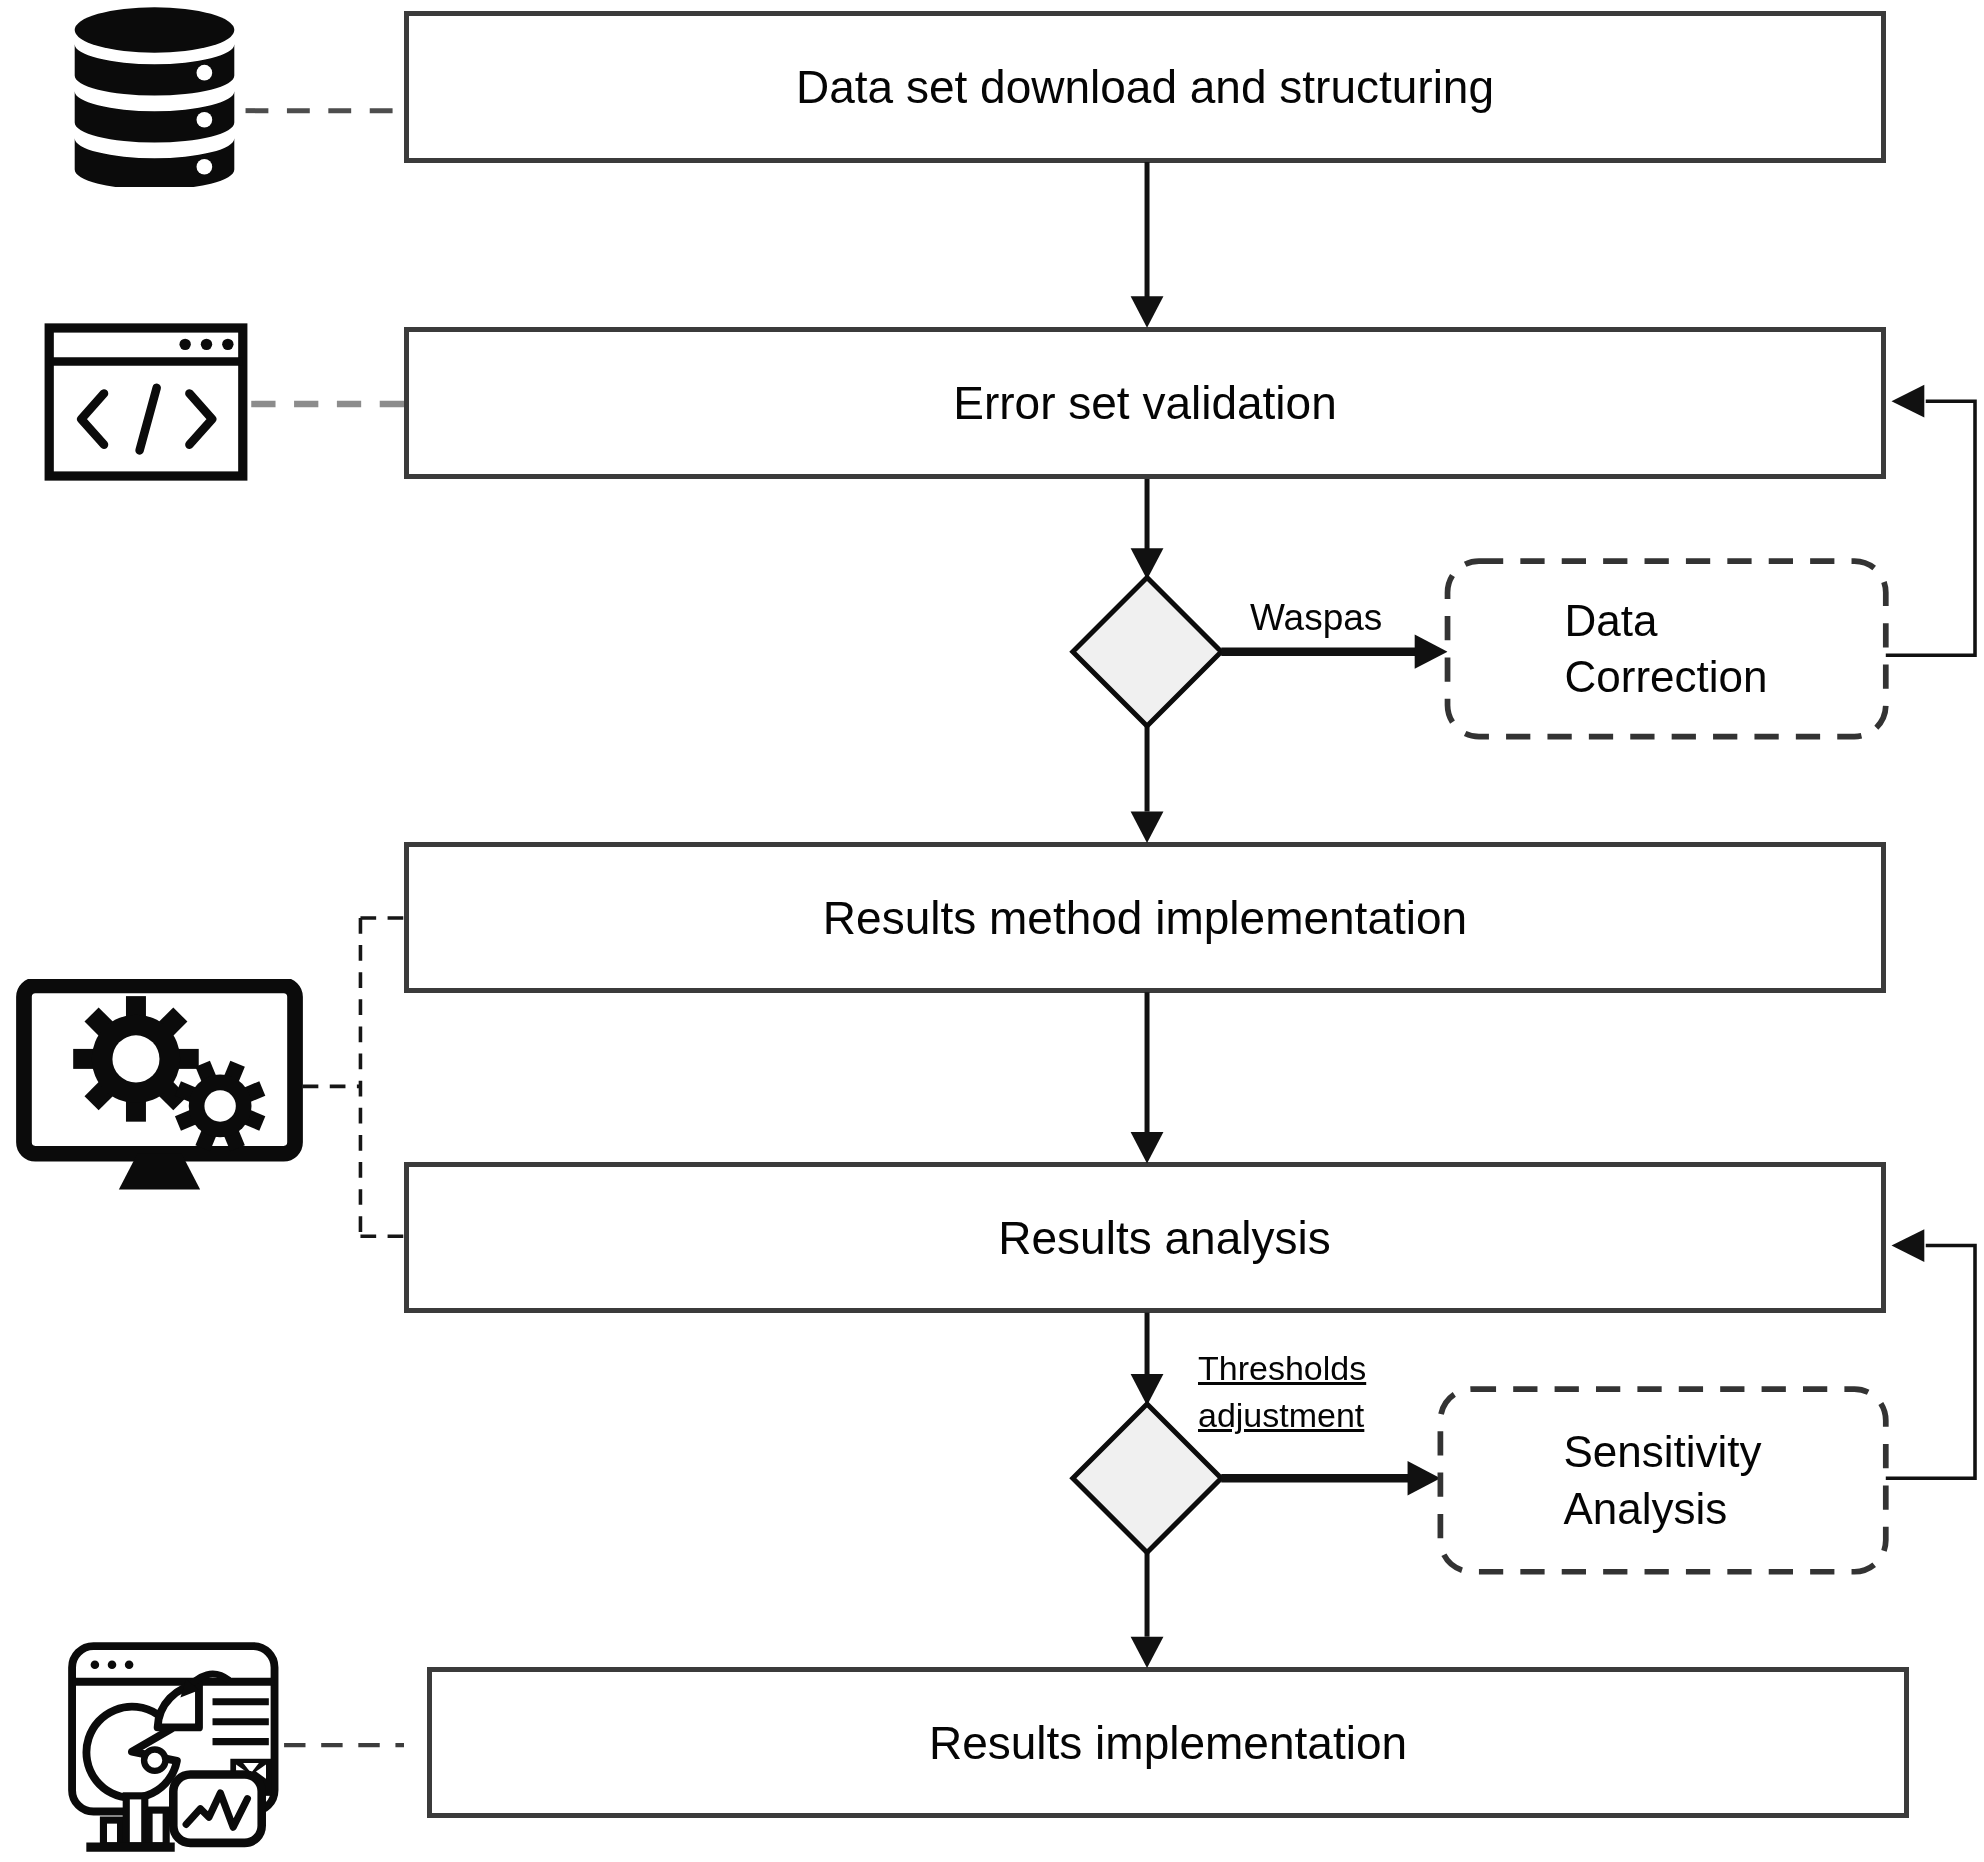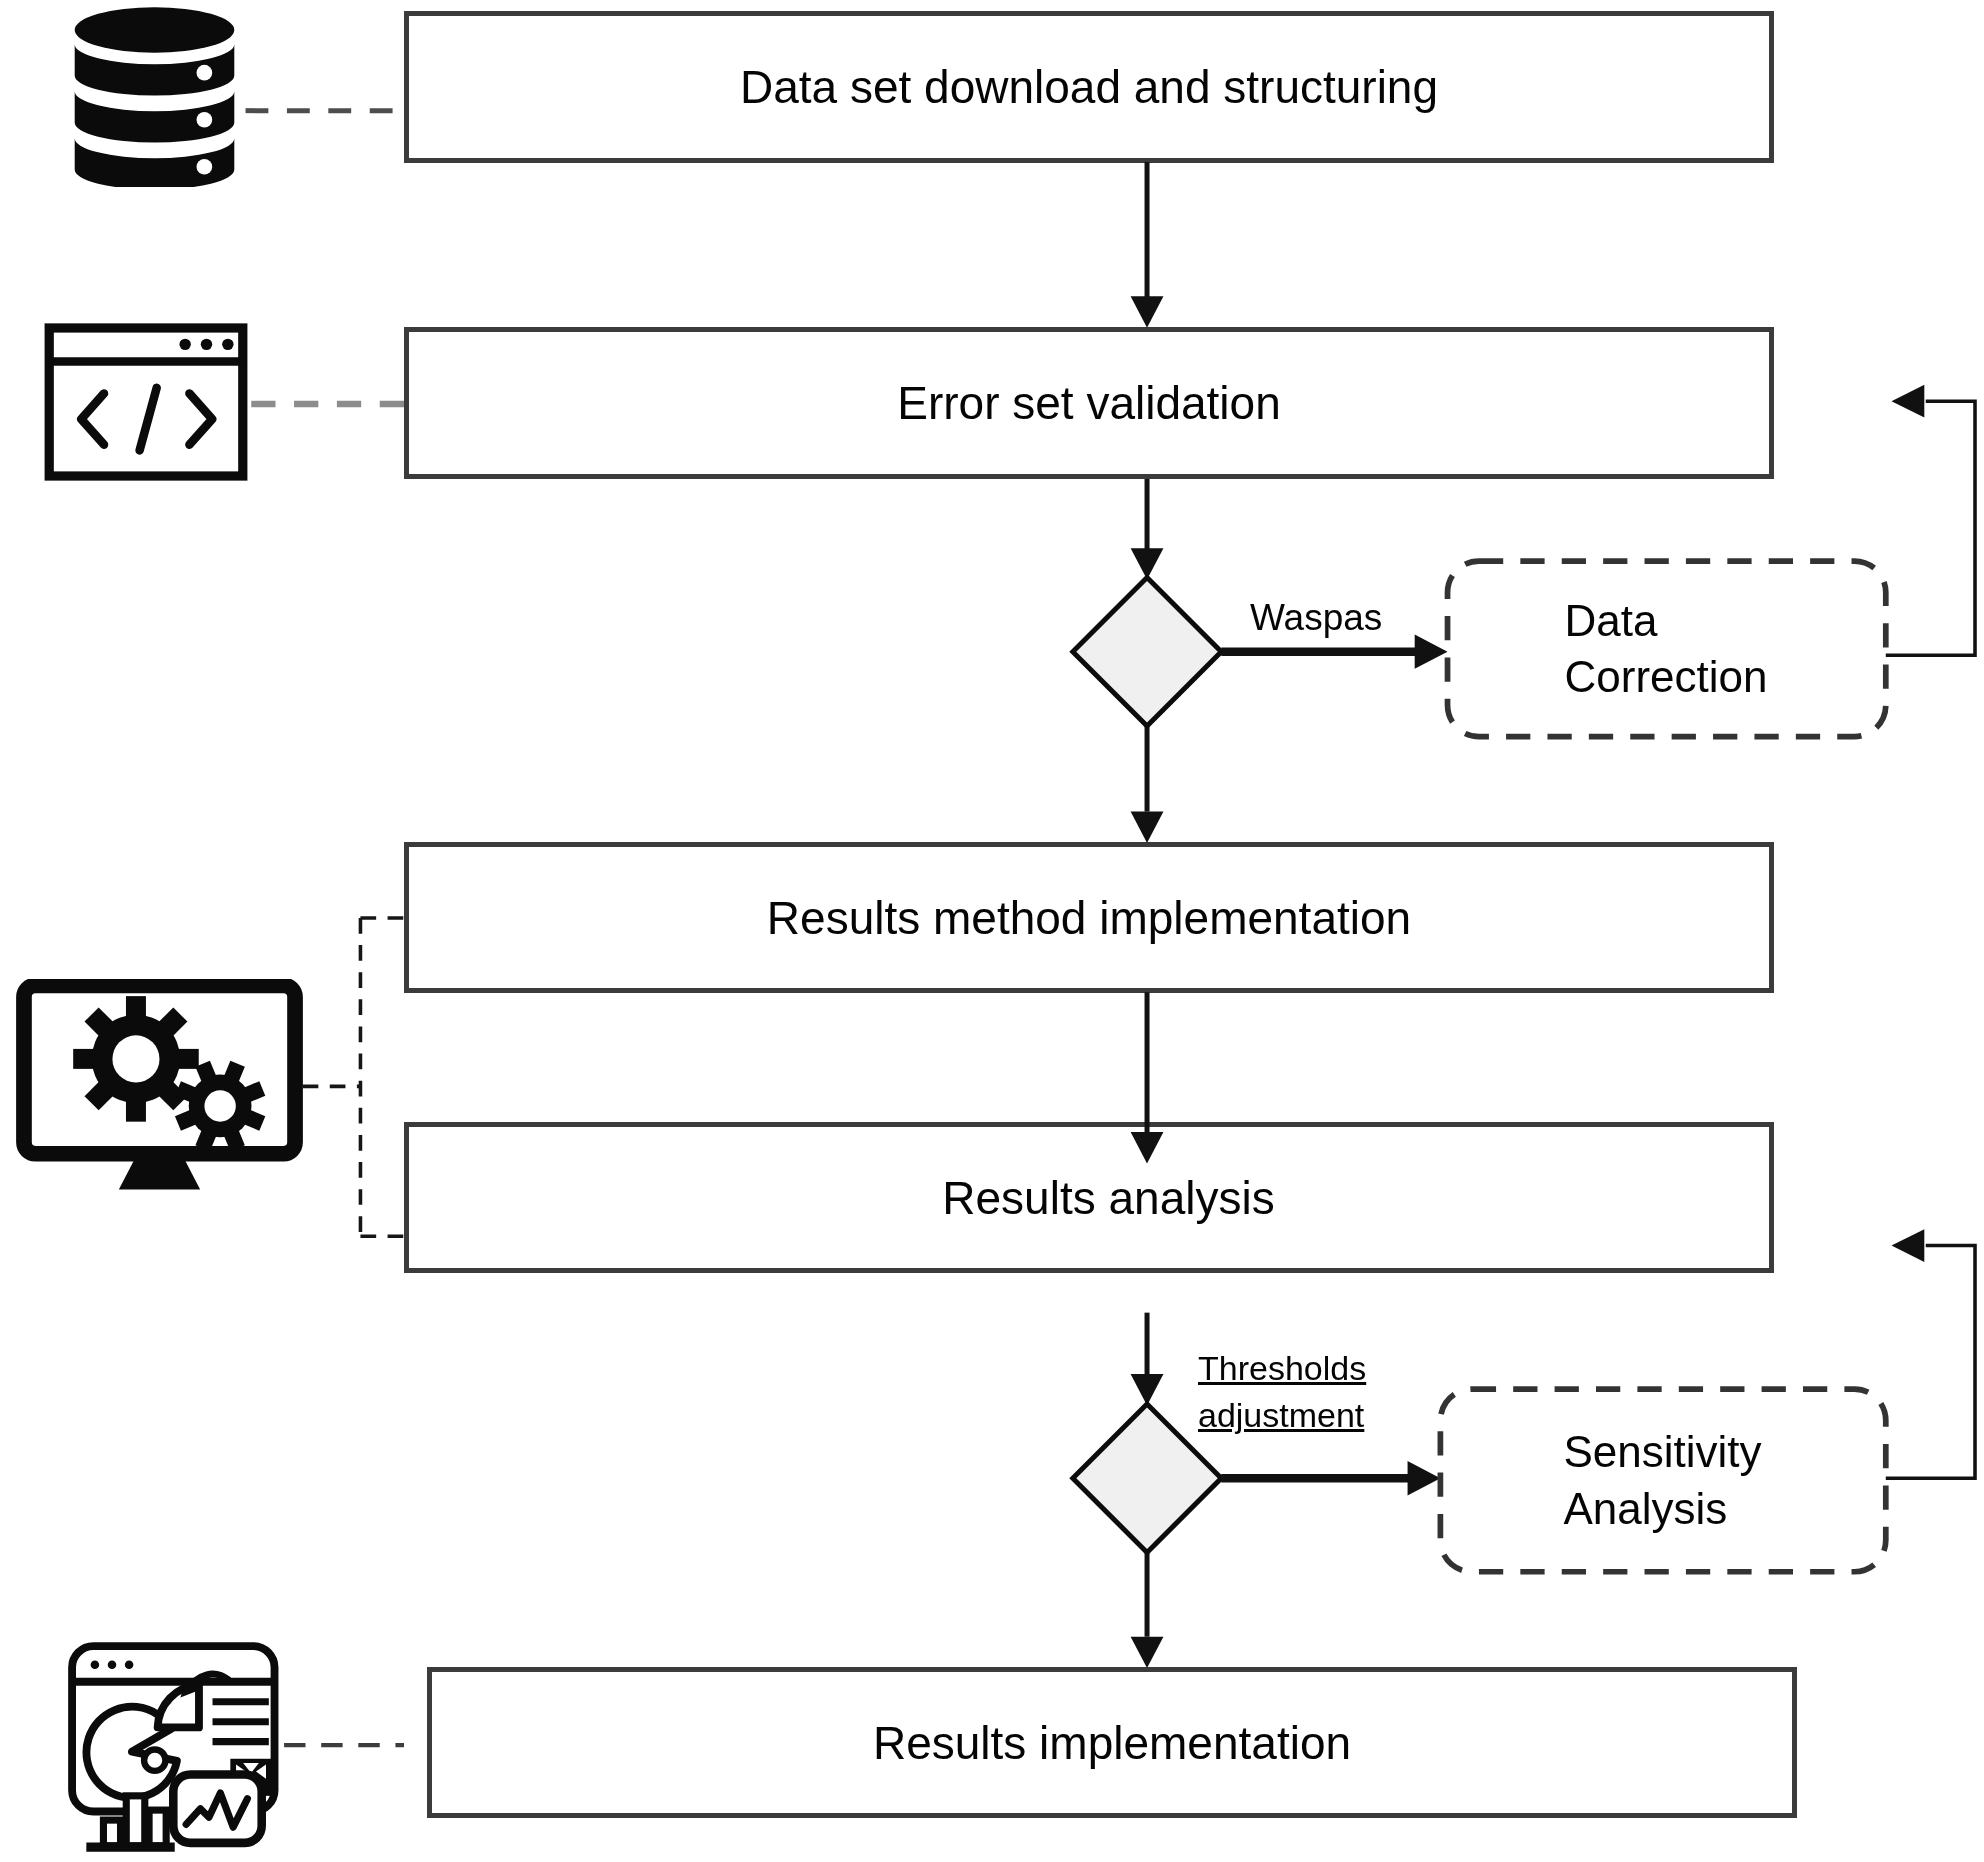--- a/index.html
+++ b/index.html
@@ -5,21 +5,21 @@
   html,body{margin:0;padding:0;background:#fff;}
   #canvas{
     position:relative;
     width:1985px;height:1863px;
     background:var(--background,#fff);
     font-family:"Liberation Sans", sans-serif;
     color:var(--text,#050505);
   }
   .process-box{
     position:absolute;
-    left:404px;width:1370px;
+    left:404px;width:1482px;
     box-sizing:border-box;
     border:5.7px solid var(--box_border,#3b3b3b);
     background:#fff;
     display:flex;align-items:center;justify-content:center;
     font-size:46px;
     text-align:center;
     z-index:1;
   }
   .icon-wrap{position:absolute;z-index:1;}
   #overlay{
@@ -45,21 +45,21 @@
 <body>
 
 <div id="canvas">
 
   <div class="process-box" style="top:10.7px;height:152px;">Data set download and structuring</div>
 
   <div class="process-box" style="top:327px;height:152px;">Error set validation</div>
 
   <div class="process-box" style="top:842px;height:151px;">Results method implementation</div>
 
-  <div class="process-box" style="top:1122px;height:151px;padding-left:39px;">Results analysis</div>
+  <div class="process-box" style="top:1162px;height:151px;padding-left:39px;">Results analysis</div>
 
   <div class="process-box" style="top:1667px;height:151px;margin-left:23px;">Results implementation</div>
 
   <div class="icon-wrap" style="left:69px;top:4.3px;width:171px;height:183px;">
     <svg width="171" height="183" viewBox="0 0 240 256" fill="#0b0b0b">
       <ellipse cx="120" cy="36" rx="112" ry="32"></ellipse>
       <path d="M8,56 A112,28 0 0 0 232,56 L232,100 A112,28 0 0 1 8,100 Z"></path>
       <path d="M8,122 A112,28 0 0 0 232,122 L232,166 A112,28 0 0 1 8,166 Z"></path>
       <path d="M8,188 A112,28 0 0 0 232,188 L232,232 A112,28 0 0 1 8,232 Z"></path>
       <circle cx="190" cy="96" r="11" fill="#fff"></circle>

